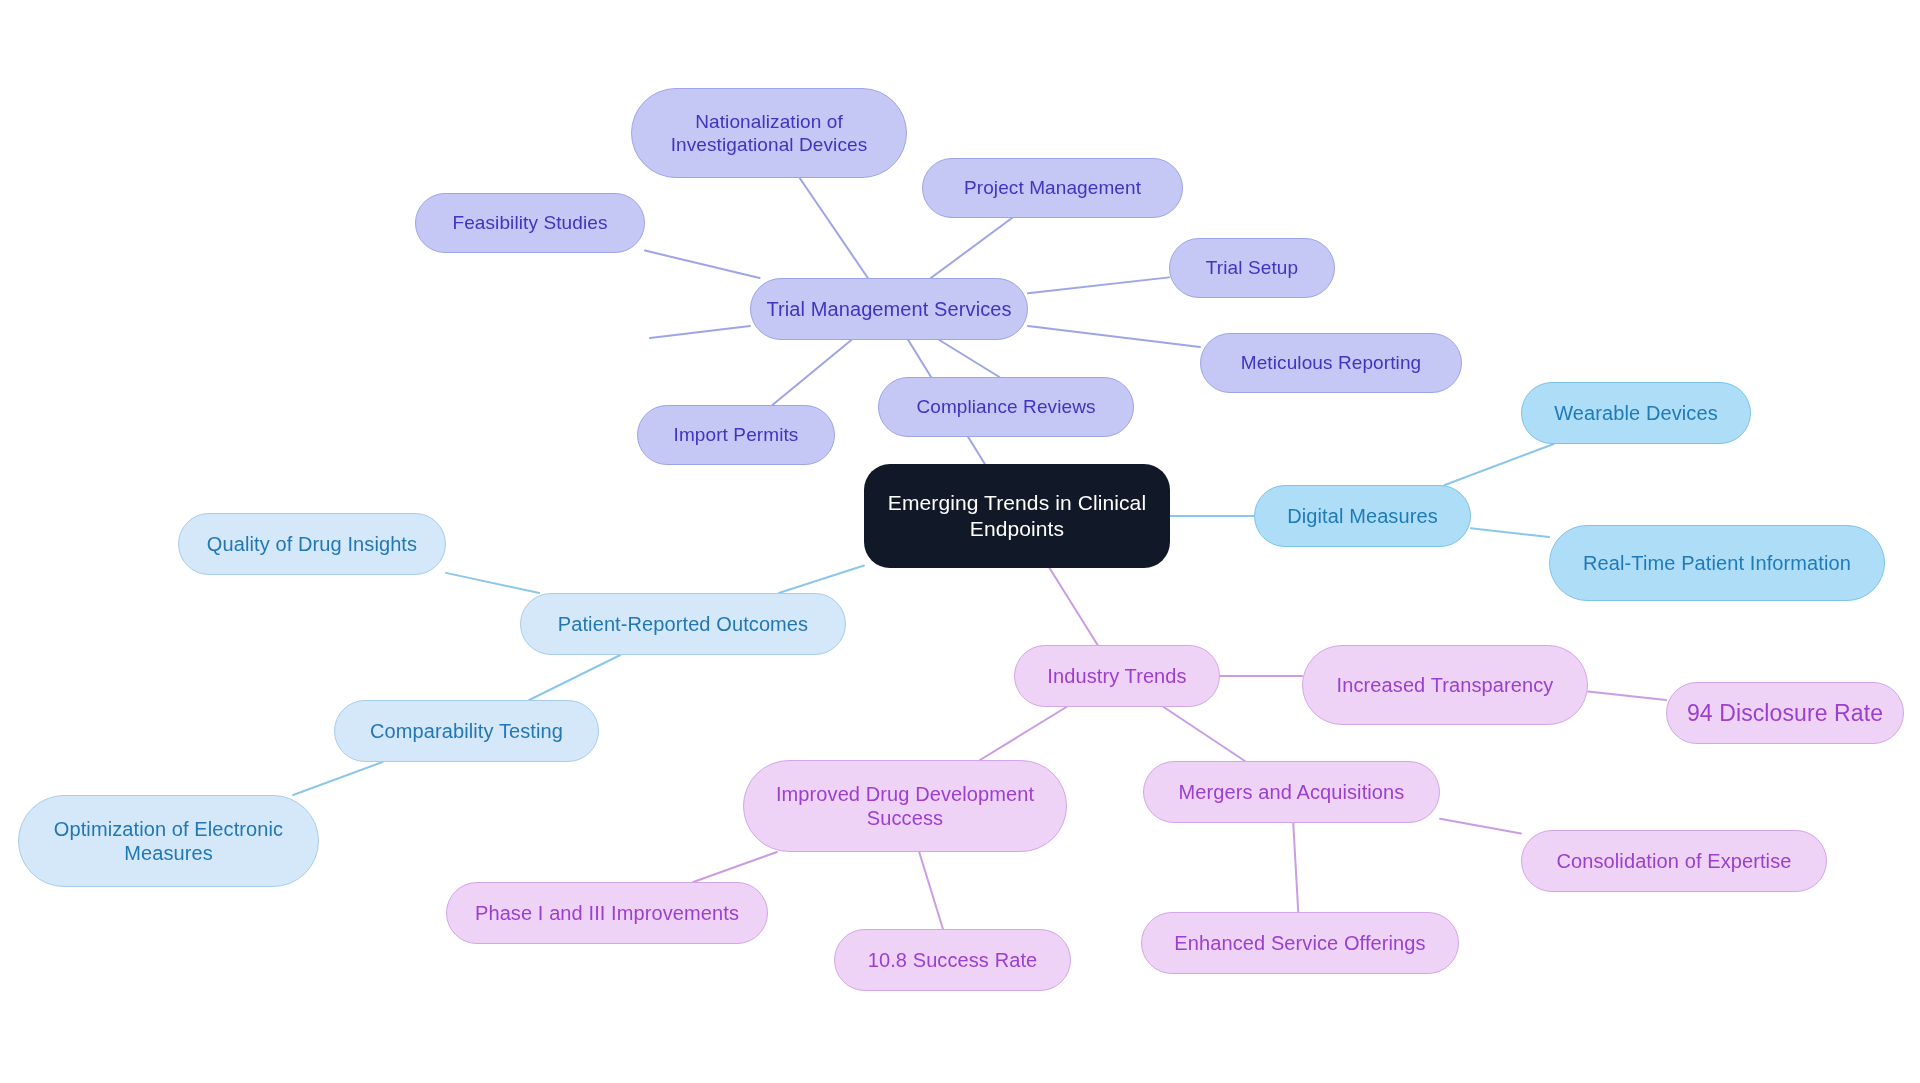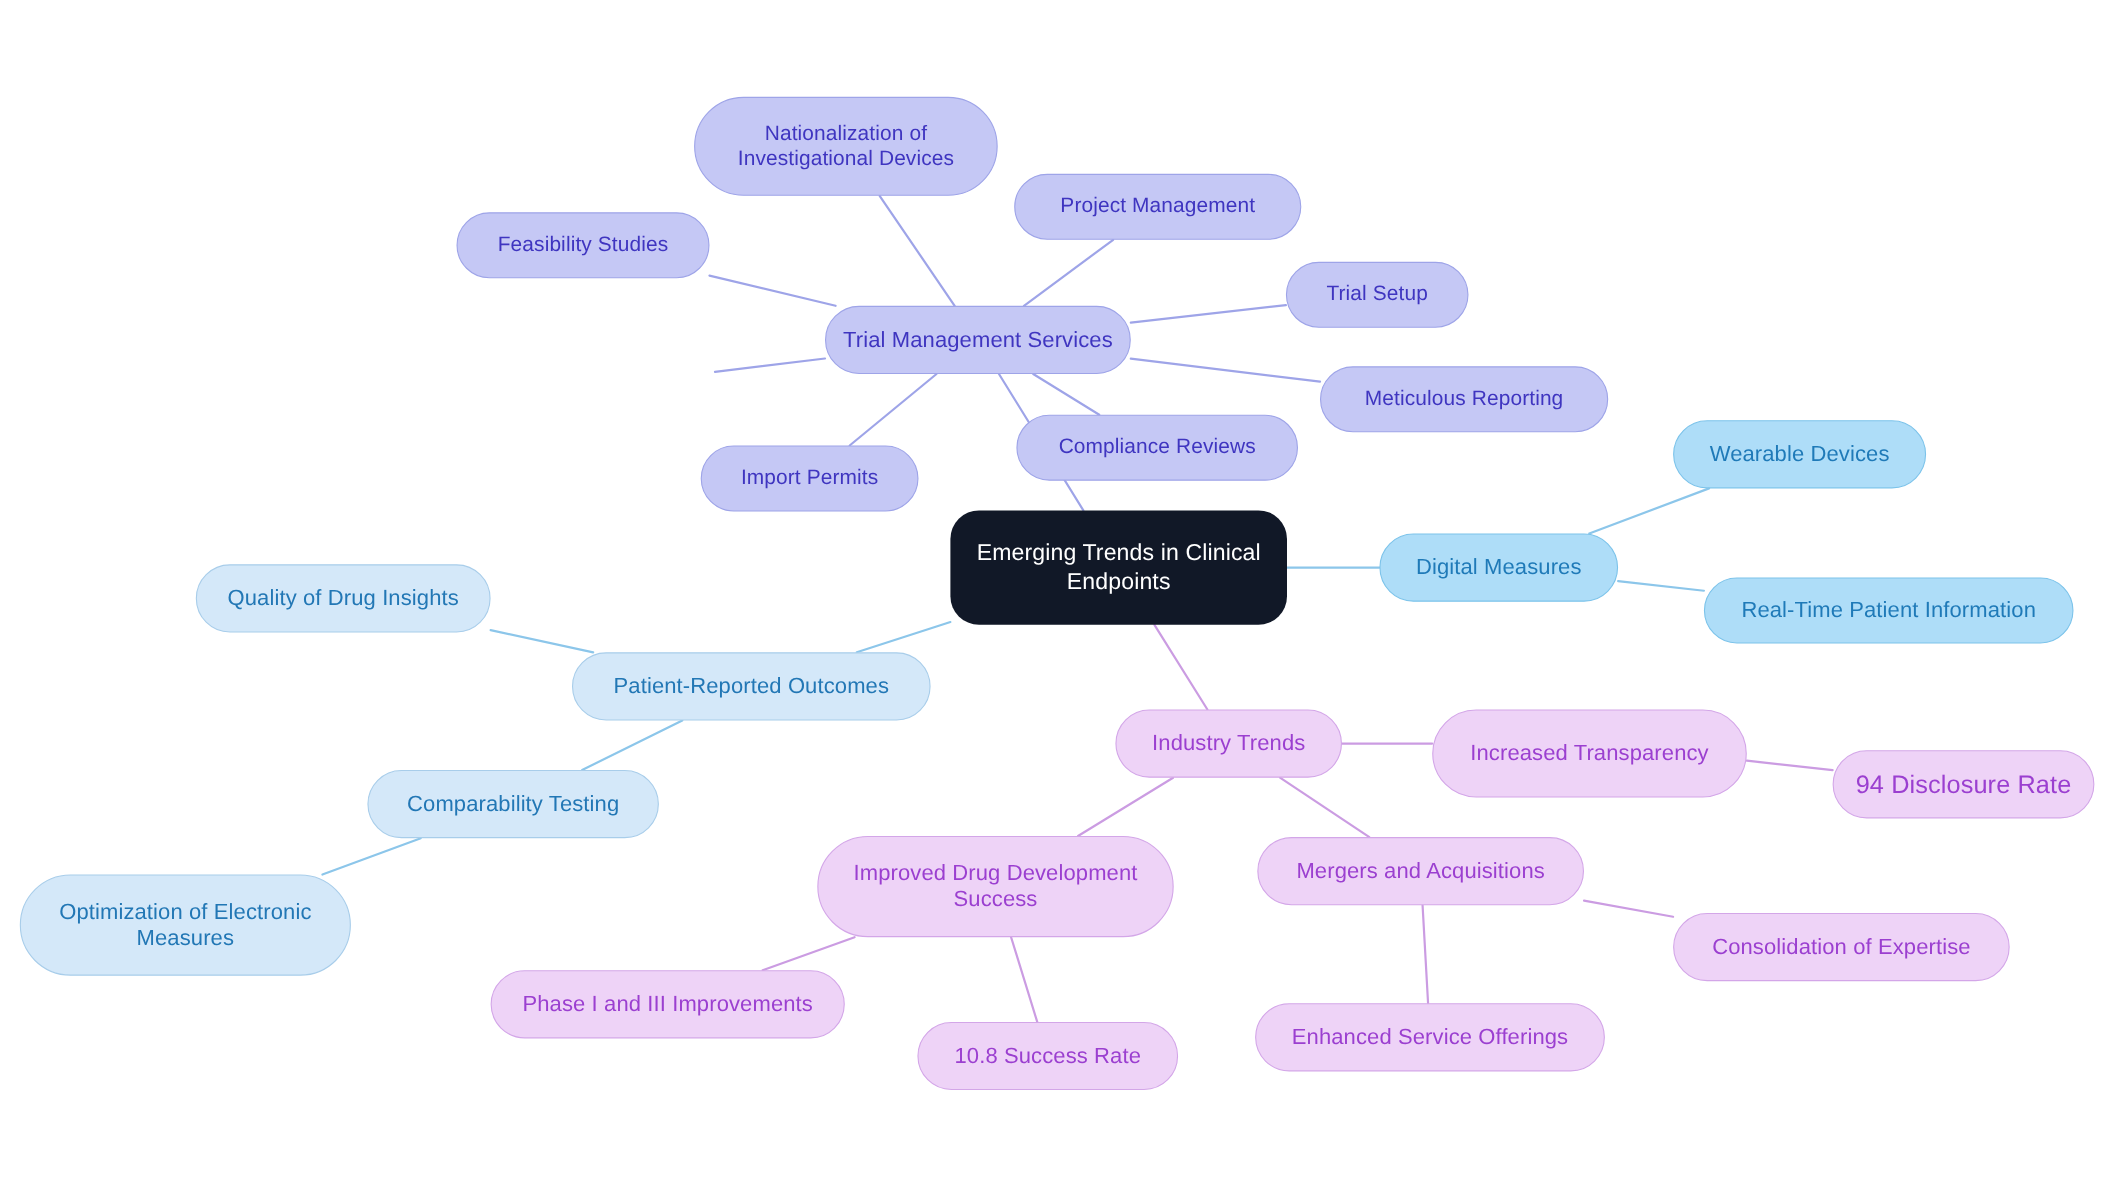--- a/index.html
+++ b/index.html
@@ -85,24 +85,24 @@
   <div id="node-layer">
       <div class="mm-node root" style="left: 864px; top: 464px; width: 306px; height: 104px; font-size: 21px; background: rgb(17, 24, 39); border-color: rgb(17, 24, 39); color: rgb(255, 255, 255);">Emerging Trends in Clinical Endpoints</div>
       <div class="mm-node" style="left: 750px; top: 278px; width: 278px; height: 62px; font-size: 20px; background: rgb(197, 200, 245); border-color: rgb(158, 164, 232); color: rgb(63, 53, 192);">Trial Management Services</div>
       <div class="mm-node" style="left: 631px; top: 88px; width: 276px; height: 90px; font-size: 19px; background: rgb(197, 200, 245); border-color: rgb(158, 164, 232); color: rgb(63, 53, 192);">Nationalization of
 Investigational Devices</div>
       <div class="mm-node" style="left: 415px; top: 193px; width: 230px; height: 60px; font-size: 19px; background: rgb(197, 200, 245); border-color: rgb(158, 164, 232); color: rgb(63, 53, 192);">Feasibility Studies</div>
       <div class="mm-node" style="left: 637px; top: 405px; width: 198px; height: 60px; font-size: 19px; background: rgb(197, 200, 245); border-color: rgb(158, 164, 232); color: rgb(63, 53, 192);">Import Permits</div>
       <div class="mm-node" style="left: 922px; top: 158px; width: 261px; height: 60px; font-size: 19px; background: rgb(197, 200, 245); border-color: rgb(158, 164, 232); color: rgb(63, 53, 192);">Project Management</div>
       <div class="mm-node" style="left: 1169px; top: 238px; width: 166px; height: 60px; font-size: 19px; background: rgb(197, 200, 245); border-color: rgb(158, 164, 232); color: rgb(63, 53, 192);">Trial Setup</div>
       <div class="mm-node" style="left: 1200px; top: 333px; width: 262px; height: 60px; font-size: 19px; background: rgb(197, 200, 245); border-color: rgb(158, 164, 232); color: rgb(63, 53, 192);">Meticulous Reporting</div>
-      <div class="mm-node" style="left: 924px; top: 377px; width: 256px; height: 60px; font-size: 19px; background: rgb(197, 200, 245); border-color: rgb(158, 164, 232); color: rgb(63, 53, 192); text-align: center;">Compliance Reviews</div>
+      <div class="mm-node" style="left: 878px; top: 377px; width: 256px; height: 60px; font-size: 19px; background: rgb(197, 200, 245); border-color: rgb(158, 164, 232); color: rgb(63, 53, 192); text-align: center;">Compliance Reviews</div>
       <div class="mm-node" style="left: 1254px; top: 485px; width: 217px; height: 62px; font-size: 20px; background: rgb(174, 221, 248); border-color: rgb(124, 195, 234); color: rgb(31, 122, 184);">Digital Measures</div>
       <div class="mm-node" style="left: 1521px; top: 382px; width: 230px; height: 62px; font-size: 20px; background: rgb(174, 221, 248); border-color: rgb(124, 195, 234); color: rgb(31, 122, 184);">Wearable Devices</div>
-      <div class="mm-node" style="left: 1549px; top: 525px; width: 336px; height: 60px; font-size: 20px; background: rgb(174, 221, 248); border-color: rgb(124, 195, 234); color: rgb(31, 122, 184);">Real-Time Patient Information</div>
+      <div class="mm-node" style="left: 1549px; top: 525px; width: 336px; height: 76px; font-size: 20px; background: rgb(174, 221, 248); border-color: rgb(124, 195, 234); color: rgb(31, 122, 184);">Real-Time Patient Information</div>
       <div class="mm-node" style="left: 520px; top: 593px; width: 326px; height: 62px; font-size: 20px; background: rgb(212, 232, 249); border-color: rgb(168, 205, 234); color: rgb(34, 119, 181);">Patient-Reported Outcomes</div>
       <div class="mm-node" style="left: 178px; top: 513px; width: 268px; height: 62px; font-size: 20px; background: rgb(212, 232, 249); border-color: rgb(168, 205, 234); color: rgb(34, 119, 181);">Quality of Drug Insights</div>
       <div class="mm-node" style="left: 334px; top: 700px; width: 265px; height: 62px; font-size: 20px; background: rgb(212, 232, 249); border-color: rgb(168, 205, 234); color: rgb(34, 119, 181);">Comparability Testing</div>
       <div class="mm-node" style="left: 18px; top: 795px; width: 301px; height: 92px; font-size: 20px; background: rgb(212, 232, 249); border-color: rgb(168, 205, 234); color: rgb(34, 119, 181);">Optimization of Electronic
 Measures</div>
       <div class="mm-node" style="left: 1014px; top: 645px; width: 206px; height: 62px; font-size: 20px; background: rgb(238, 211, 247); border-color: rgb(211, 166, 232); color: rgb(155, 63, 208);">Industry Trends</div>
       <div class="mm-node" style="left: 1302px; top: 645px; width: 286px; height: 80px; font-size: 20px; background: rgb(238, 211, 247); border-color: rgb(211, 166, 232); color: rgb(155, 63, 208);">Increased Transparency</div>
       <div class="mm-node" style="left: 1666px; top: 682px; width: 238px; height: 62px; font-size: 23px; background: rgb(238, 211, 247); border-color: rgb(211, 166, 232); color: rgb(155, 63, 208);">94 Disclosure Rate</div>
       <div class="mm-node" style="left: 743px; top: 760px; width: 324px; height: 92px; font-size: 20px; background: rgb(238, 211, 247); border-color: rgb(211, 166, 232); color: rgb(155, 63, 208);">Improved Drug Development
 Success</div>

